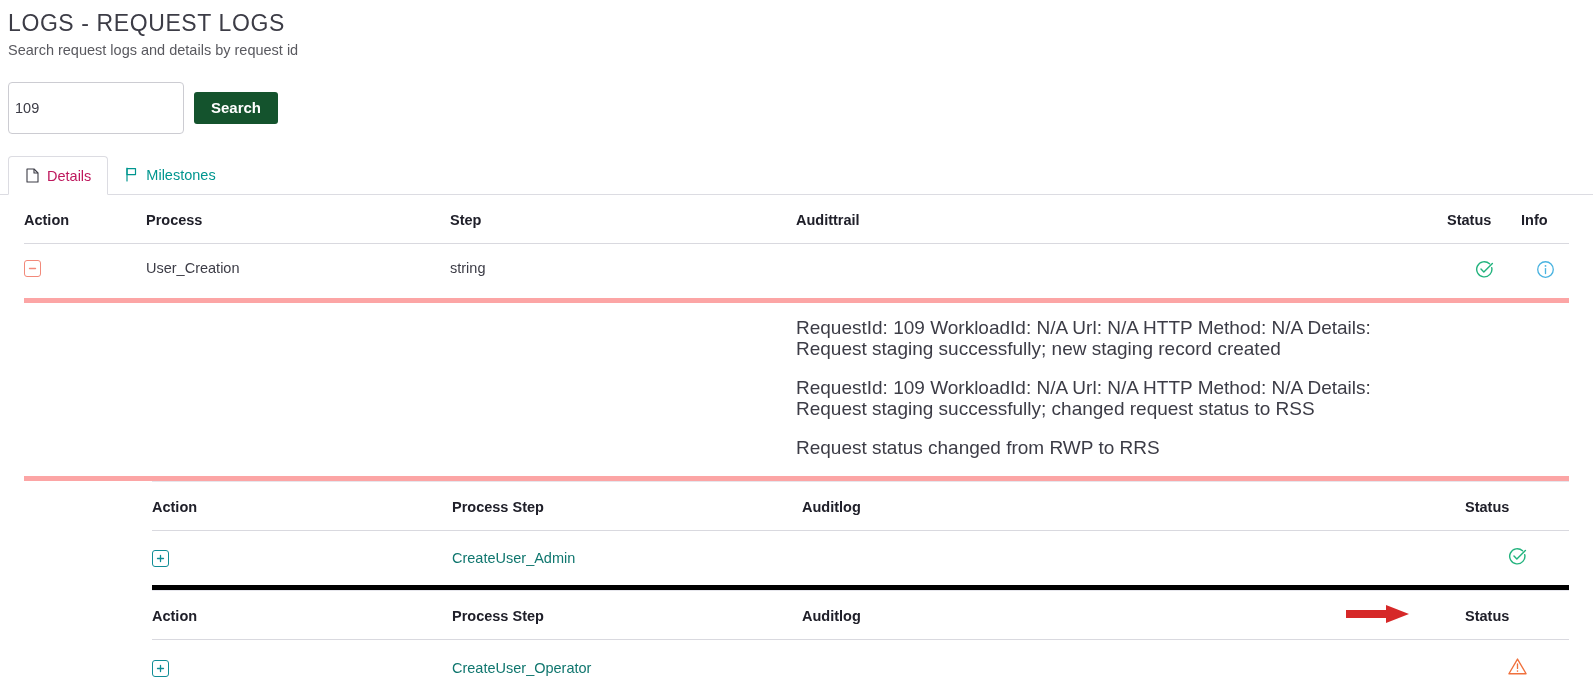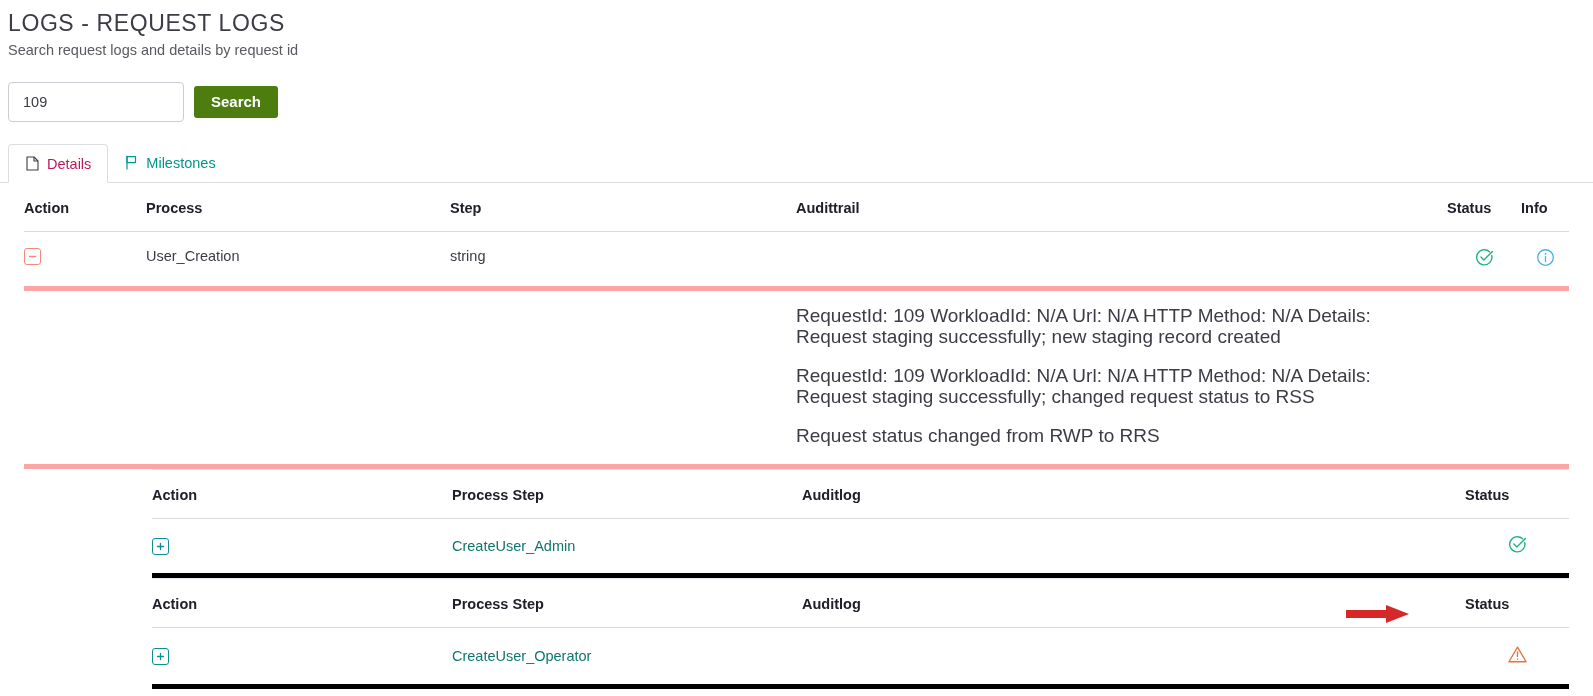--- a/index.html
+++ b/index.html
@@ -38,38 +38,38 @@
 
   
   .search-row {
     display: flex;
     align-items: center;
     gap: 10px;
     margin: 22px 0 0 8px;
   }
   .search-input {
     width: 176px;
-    height: 40px;
+    height: 52px;
     box-sizing: border-box;
     border: 1px solid #ccccd2;
     border-radius: 4px;
-    padding: 0 14px;
+    padding: 0 6px;
     font-size: 14.5px;
     font-family: "Liberation Sans", sans-serif;
     color: #3c3c46;
     background: #fff;
     outline: none;
   }
   .search-input::placeholder { color: #9a9aa2; }
   .search-button {
     height: 32px;
     padding: 0 17px;
     border: none;
     border-radius: 3px;
-    background: #4d7c0f;
+    background: #14532d;
     color: #ffffff;
     font-size: 15px;
     font-weight: 700;
     font-family: "Liberation Sans", sans-serif;
     cursor: pointer;
     line-height: 32px;
   }
 
   
   .tab-strip {

